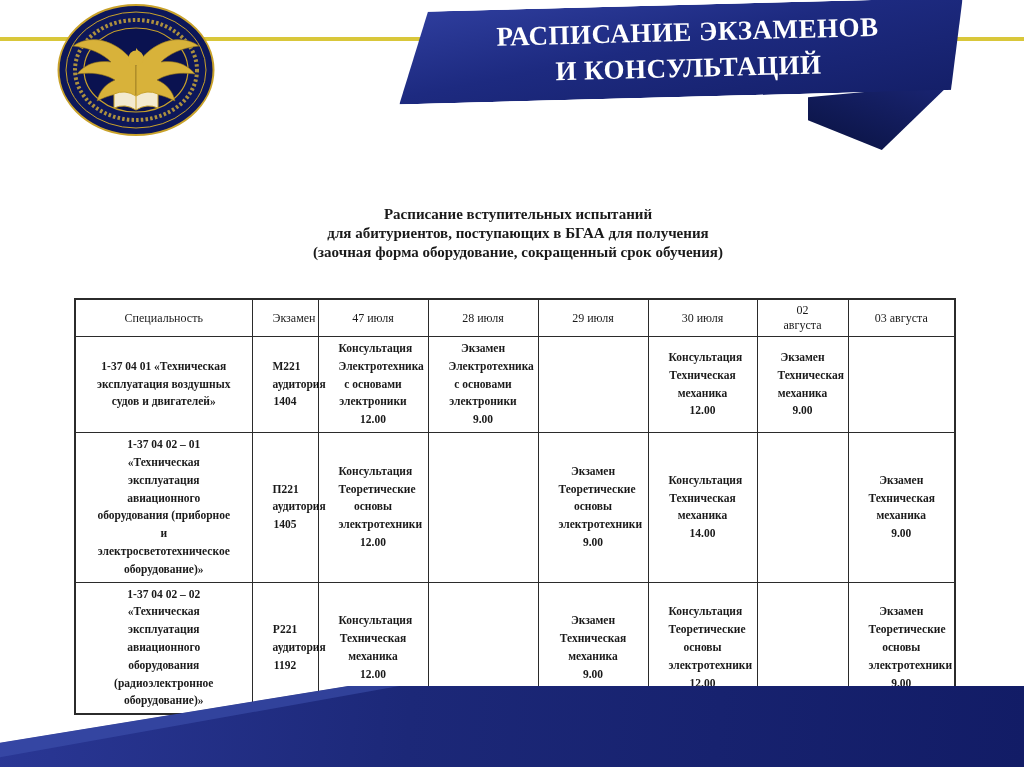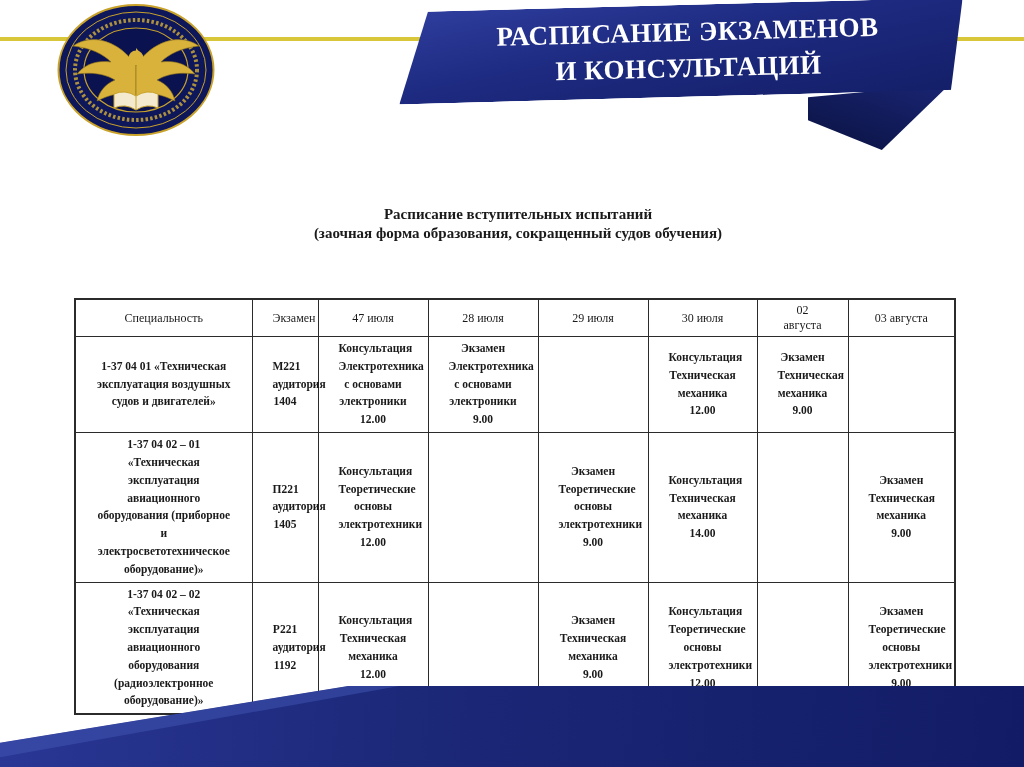--- a/index.html
+++ b/index.html
@@ -149,21 +149,22 @@
 
   <div class="banner">
     <div class="banner-text">
       <div>РАСПИСАНИЕ ЭКЗАМЕНОВ</div>
       <div>И КОНСУЛЬТАЦИЙ</div>
     </div>
   </div>
 
   <div class="intro">
     <div>Расписание вступительных испытаний</div>
-    <div>(заочная форма образования, сокращенный судов обучения)</div>
+    <div>для абитуриентов, поступающих в БГАА для получения</div>
+    <div>(заочная форма оборудование, сокращенный срок обучения)</div>
   </div>
 
   <div class="table-wrap">
     <table class="schedule">
       <colgroup>
         <col style="width:177px">
           <col style="width:66px">
           <col style="width:110px">
           <col style="width:110px">
         <col style="width:110px">

